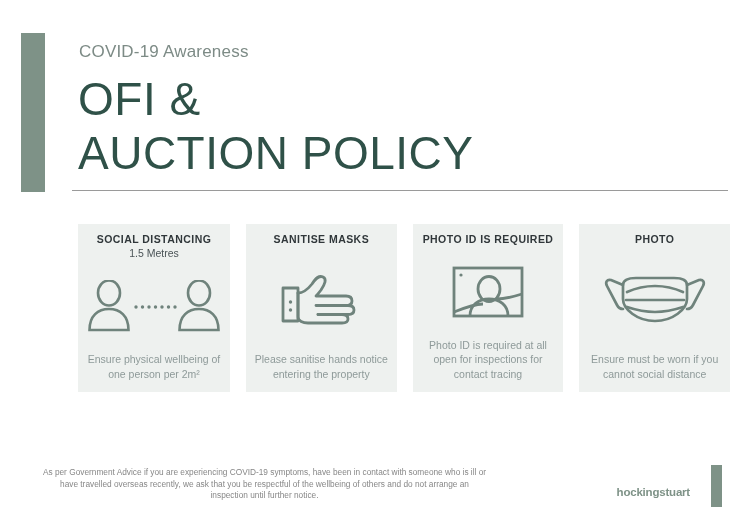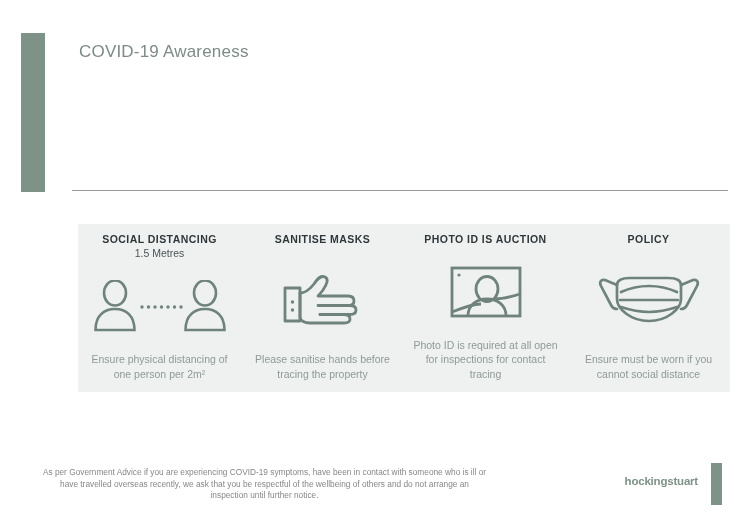--- a/index.html
+++ b/index.html
@@ -32,21 +32,21 @@
   .divider {
     position: absolute; left: 72px; top: 190px;
     width: 656px; height: 1px;
     background: #9a9a9a;
   }
 
   
   .cards {
     position: absolute; left: 78px; top: 224px;
     width: 652px; height: 168px;
-    display: flex; gap: 0;
+    display: flex; gap: 16px;
   }
   .card {
     flex: 1 1 0;
     background: #eef1ef;
     padding: 9px 8px 0 8px;
     display: flex; flex-direction: column; align-items: center;
   }
   .card-title {
     font-size: 10.5px; font-weight: bold;
     letter-spacing: .45px; color: #30373a;
@@ -70,21 +70,21 @@
   
   .footer-note {
     position: absolute; left: 42px; top: 467px;
     width: 445px;
     font-size: 8.3px; line-height: 11.6px;
     color: #878787;
     text-align: center;
   }
   .logos {
     position: absolute; right: 16px; top: 463px;
-    display: flex; gap: 0;
+    display: flex; align-items: center; gap: 8px;
     height: 46px;
   }
   .hs-logo {
     font-size: 11.5px; font-weight: bold;
     color: #7e9287; letter-spacing: -.2px;
     margin-right: 13px; margin-top: 12px;
   }
   .logo-rule {
     width: 11px; height: 42px;
     background: #7e9287; margin-right: 12px;
@@ -99,20 +99,22 @@
     color: #2f5148; letter-spacing: 1.6px; margin-top: 1px;
   }
 </style>
 </head>
 <body>
 
 <div class="poster">
 
   <div class="accent-bar"></div>
   <div class="eyebrow">COVID-19 Awareness</div>
+  <div class="title">OFI &amp;
+AUCTION POLICY</div>
   <div class="divider"></div>
 
   <div class="cards">
 
     <div class="card">
       <div class="card-title">SOCIAL DISTANCING</div>
       <div class="card-sub">1.5 Metres</div>
       <div class="icon-wrap">
         <svg width="136" height="52" viewBox="0 0 136 52">
           <g fill="none" stroke="#6f837c" stroke-width="2.6">
@@ -125,61 +127,61 @@
             <circle cx="50" cy="27" r="1.7"></circle>
               <circle cx="56.5" cy="27" r="1.7"></circle>
             <circle cx="63" cy="27" r="1.7"></circle>
               <circle cx="69.5" cy="27" r="1.7"></circle>
             <circle cx="76" cy="27" r="1.7"></circle>
               <circle cx="82.5" cy="27" r="1.7"></circle>
             <circle cx="89" cy="27" r="1.7"></circle>
           </g>
         </svg>
       </div>
-      <div class="card-body">Ensure physical distancing of one person per 2m²</div>
+      <div class="card-body">Ensure physical wellbeing of one person per 2m²</div>
     </div>
 
     <div class="card">
       <div class="card-title">SANITISE MASKS</div>
       <div class="card-sub"></div>
       <div class="icon-wrap">
         <svg width="86" height="56" viewBox="0 0 86 56">
           <g fill="none" stroke="#6f837c" stroke-width="2.8" stroke-linejoin="round" stroke-linecap="round">
             <path d="M5 17 H20 V50 H5 Z"></path>
             <path d="M20 22 C26 22 30 18 34 13 C38 7 41 4 45 6 C49 8 47 13 43 19 C40 23 38 25 38 25 H68 C72 25 74 27 74 30 C74 33 72 34.5 68 34.5 H40"></path>
             <path d="M38 34.5 H70 C74 34.5 76 36 76 39 C76 42 74 43.5 70 43.5 H40"></path>
             <path d="M40 43.5 H64 C68 43.5 70 45 70 48 C70 50.8 68 52 64 52 H30 C25 52 20 50 20 46 V22"></path>
           </g>
           <circle cx="12.5" cy="31" r="1.7" fill="#6f837c"></circle>
           <circle cx="12.5" cy="39" r="1.7" fill="#6f837c"></circle>
         </svg>
       </div>
-      <div class="card-body">Please sanitise hands before tracing the property</div>
-    </div>
-
-    <div class="card">
-      <div class="card-title">PHOTO ID IS AUCTION</div>
+      <div class="card-body">Please sanitise hands notice entering the property</div>
+    </div>
+
+    <div class="card">
+      <div class="card-title">PHOTO ID IS REQUIRED</div>
       <div class="card-sub"></div>
       <div class="icon-wrap">
         <svg width="76" height="56" viewBox="0 0 76 56">
           <rect x="4" y="4" width="68" height="48" fill="none" stroke="#6f837c" stroke-width="2.8"></rect>
           <g fill="none" stroke="#6f837c" stroke-width="2.8">
             <ellipse cx="39" cy="25" rx="11" ry="12.5"></ellipse>
             <path d="M20 52 C20 41 28.5 35 39 35 C49.5 35 58 41 58 52"></path>
             <path d="M4 48 C14 44 24 40 33 40"></path>
             <path d="M47 35 C56 35 64 32.5 72 30"></path>
           </g>
           <circle cx="11" cy="11" r="1.6" fill="#6f837c"></circle>
         </svg>
       </div>
       <div class="card-body">Photo ID is required at all open for inspections for contact tracing</div>
     </div>
 
     <div class="card">
-      <div class="card-title">POLICY</div>
+      <div class="card-title">PHOTO</div>
       <div class="card-sub"></div>
       <div class="icon-wrap">
         <svg width="104" height="56" viewBox="0 0 104 56">
           <g fill="none" stroke="#6f837c" stroke-width="2.7" stroke-linejoin="round" stroke-linecap="round">
             <path d="M20 14 L8 9 C4 8 2 11 4 15 L14 34 C15.5 37 17 38 20 38"></path>
             <path d="M84 14 L96 9 C100 8 102 11 100 15 L90 34 C88.5 37 87 38 84 38"></path>
             <path d="M20 14 C20 10 24 7 33 7 H71 C80 7 84 10 84 14 V28 C84 38 70 50 52 50 C34 50 20 38 20 28 Z"></path>
             <path d="M24 21 C33 17 43 15 52 15 C61 15 71 17 80 21"></path>
             <path d="M23 29 H81"></path>
             <path d="M24 36 C33 39 43 41 52 41 C61 41 71 39 80 36"></path>

